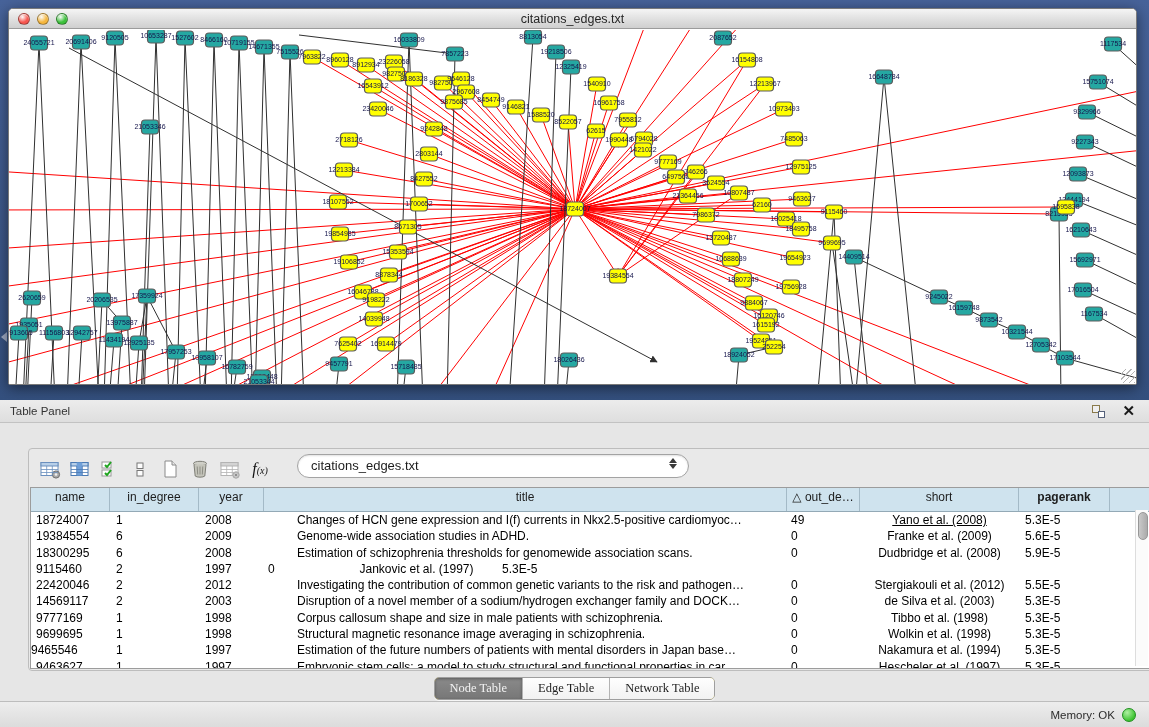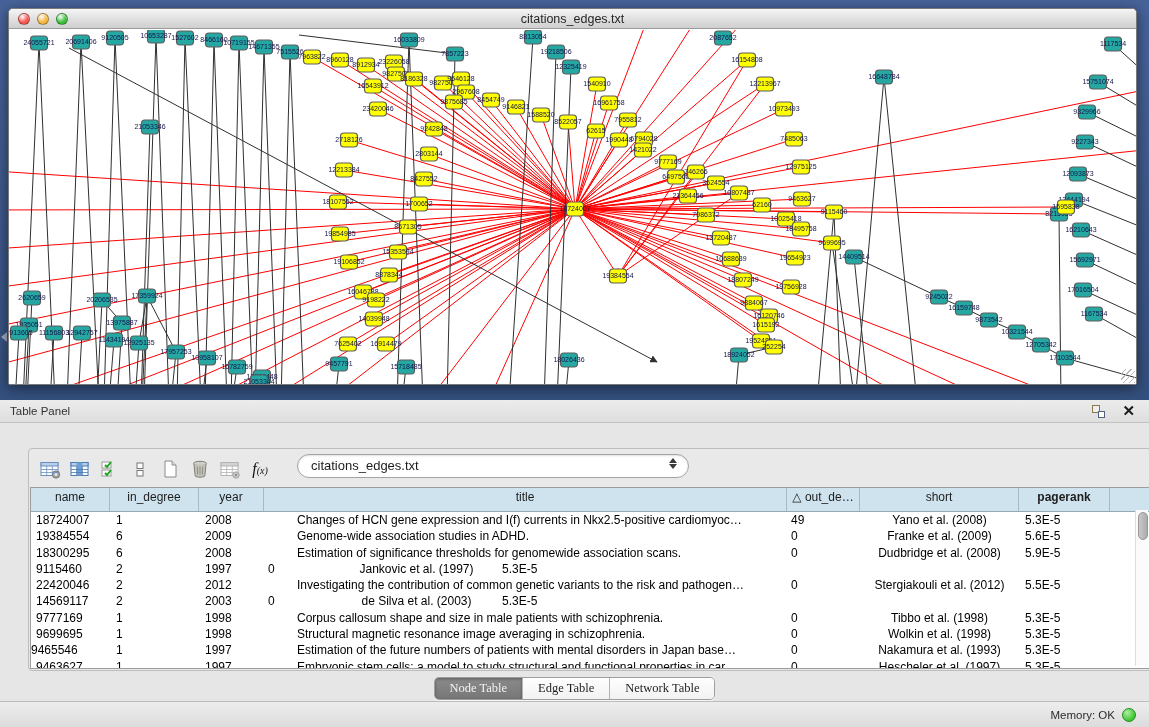--- a/index.html
+++ b/index.html
@@ -621,37 +621,37 @@
           <div class="th" style="width: 159px;">short</div>
           <div class="th" style="width: 91px; font-weight: bold;">pagerank</div>
         </div>
       <div id="tbody">
           <div class="trow">
             <div class="td" style="width: 79px; padding-left: 5px; text-align: left;">18724007</div>
             <div class="td" style="width: 89px; padding-left: 6px; text-align: left;">1</div>
             <div class="td" style="width: 65px; padding-left: 6px; text-align: left;">2008</div>
             <div class="td" style="width: 523px; padding-left: 33px; text-align: left;">Changes of HCN gene expression and I(f) currents in Nkx2.5-positive cardiomyoc…</div>
             <div class="td" style="width: 73px; padding-left: 4px; text-align: left;">49</div>
-            <div class="td" style="width: 159px; padding-left: 0px; text-align: center;">Yano et al. (2008)</div>
+            <div class="td" style="width: 159px; padding-left: 0px; text-align: center; text-decoration: underline;">Yano et al. (2008)</div>
             <div class="td" style="width: 91px; padding-left: 6px; text-align: left;">5.3E-5</div>
           </div>
           <div class="trow">
             <div class="td" style="width: 79px; padding-left: 5px; text-align: left;">19384554</div>
             <div class="td" style="width: 89px; padding-left: 6px; text-align: left;">6</div>
             <div class="td" style="width: 65px; padding-left: 6px; text-align: left;">2009</div>
             <div class="td" style="width: 523px; padding-left: 33px; text-align: left;">Genome-wide association studies in ADHD.</div>
             <div class="td" style="width: 73px; padding-left: 4px; text-align: left;">0</div>
             <div class="td" style="width: 159px; padding-left: 0px; text-align: center;">Franke et al. (2009)</div>
             <div class="td" style="width: 91px; padding-left: 6px; text-align: left;">5.6E-5</div>
           </div>
           <div class="trow">
             <div class="td" style="width: 79px; padding-left: 5px; text-align: left;">18300295</div>
             <div class="td" style="width: 89px; padding-left: 6px; text-align: left;">6</div>
             <div class="td" style="width: 65px; padding-left: 6px; text-align: left;">2008</div>
-            <div class="td" style="width: 523px; padding-left: 33px; text-align: left;">Estimation of significance thresholds for genomewide association scans.</div>
+            <div class="td" style="width: 523px; padding-left: 33px; text-align: left;">Estimation of schizophrenia thresholds for genomewide association scans.</div>
             <div class="td" style="width: 73px; padding-left: 4px; text-align: left;">0</div>
             <div class="td" style="width: 159px; padding-left: 0px; text-align: center;">Dudbridge et al. (2008)</div>
             <div class="td" style="width: 91px; padding-left: 6px; text-align: left;">5.9E-5</div>
           </div>
           <div class="trow">
             <div class="td" style="width: 79px; padding-left: 5px; text-align: left;">9115460</div>
             <div class="td" style="width: 89px; padding-left: 6px; text-align: left;">2</div>
             <div class="td" style="width: 65px; padding-left: 6px; text-align: left;">1997</div>
             <div class="td" style="width: 73px; padding-left: 4px; text-align: left;">0</div>
             <div class="td" style="width: 159px; padding-left: 0px; text-align: center;">Jankovic et al. (1997)</div>
@@ -663,20 +663,21 @@
             <div class="td" style="width: 65px; padding-left: 6px; text-align: left;">2012</div>
             <div class="td" style="width: 523px; padding-left: 33px; text-align: left;">Investigating the contribution of common genetic variants to the risk and pathogen…</div>
             <div class="td" style="width: 73px; padding-left: 4px; text-align: left;">0</div>
             <div class="td" style="width: 159px; padding-left: 0px; text-align: center;">Stergiakouli et al. (2012)</div>
             <div class="td" style="width: 91px; padding-left: 6px; text-align: left;">5.5E-5</div>
           </div>
           <div class="trow">
             <div class="td" style="width: 79px; padding-left: 5px; text-align: left;">14569117</div>
             <div class="td" style="width: 89px; padding-left: 6px; text-align: left;">2</div>
             <div class="td" style="width: 65px; padding-left: 6px; text-align: left;">2003</div>
+            <div class="td" style="width: 523px; padding-left: 33px; text-align: left;">Disruption of a novel member of a sodium/hydrogen exchanger family and DOCK…</div>
             <div class="td" style="width: 73px; padding-left: 4px; text-align: left;">0</div>
             <div class="td" style="width: 159px; padding-left: 0px; text-align: center;">de Silva et al. (2003)</div>
             <div class="td" style="width: 91px; padding-left: 6px; text-align: left;">5.3E-5</div>
           </div>
           <div class="trow">
             <div class="td" style="width: 79px; padding-left: 5px; text-align: left;">9777169</div>
             <div class="td" style="width: 89px; padding-left: 6px; text-align: left;">1</div>
             <div class="td" style="width: 65px; padding-left: 6px; text-align: left;">1998</div>
             <div class="td" style="width: 523px; padding-left: 33px; text-align: left;">Corpus callosum shape and size in male patients with schizophrenia.</div>
             <div class="td" style="width: 73px; padding-left: 4px; text-align: left;">0</div>
@@ -691,21 +692,21 @@
             <div class="td" style="width: 73px; padding-left: 4px; text-align: left;">0</div>
             <div class="td" style="width: 159px; padding-left: 0px; text-align: center;">Wolkin et al. (1998)</div>
             <div class="td" style="width: 91px; padding-left: 6px; text-align: left;">5.3E-5</div>
           </div>
           <div class="trow">
             <div class="td" style="width: 79px; text-align: left;">9465546</div>
             <div class="td" style="width: 89px; padding-left: 6px; text-align: left;">1</div>
             <div class="td" style="width: 65px; padding-left: 6px; text-align: left;">1997</div>
             <div class="td" style="width: 523px; padding-left: 33px; text-align: left;">Estimation of the future numbers of patients with mental disorders in Japan base…</div>
             <div class="td" style="width: 73px; padding-left: 4px; text-align: left;">0</div>
-            <div class="td" style="width: 159px; padding-left: 0px; text-align: center;">Nakamura et al. (1993)</div>
+            <div class="td" style="width: 159px; padding-left: 0px; text-align: center;">Nakamura et al. (1994)</div>
             <div class="td" style="width: 91px; padding-left: 6px; text-align: left;">5.3E-5</div>
           </div>
           <div class="trow">
             <div class="td" style="width: 79px; padding-left: 5px; text-align: left;">9463627</div>
             <div class="td" style="width: 89px; padding-left: 6px; text-align: left;">1</div>
             <div class="td" style="width: 65px; padding-left: 6px; text-align: left;">1997</div>
             <div class="td" style="width: 523px; padding-left: 33px; text-align: left;">Embryonic stem cells: a model to study structural and functional properties in car…</div>
             <div class="td" style="width: 73px; padding-left: 4px; text-align: left;">0</div>
             <div class="td" style="width: 159px; padding-left: 0px; text-align: center;">Hescheler et al. (1997)</div>
             <div class="td" style="width: 91px; padding-left: 6px; text-align: left;">5.3E-5</div>

